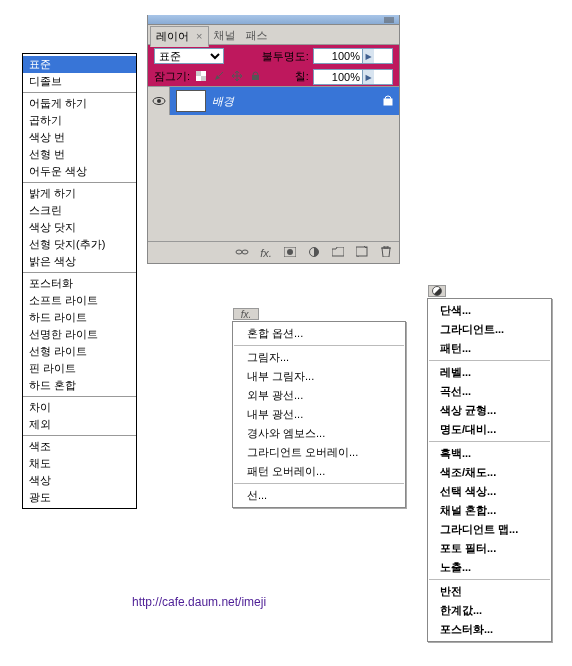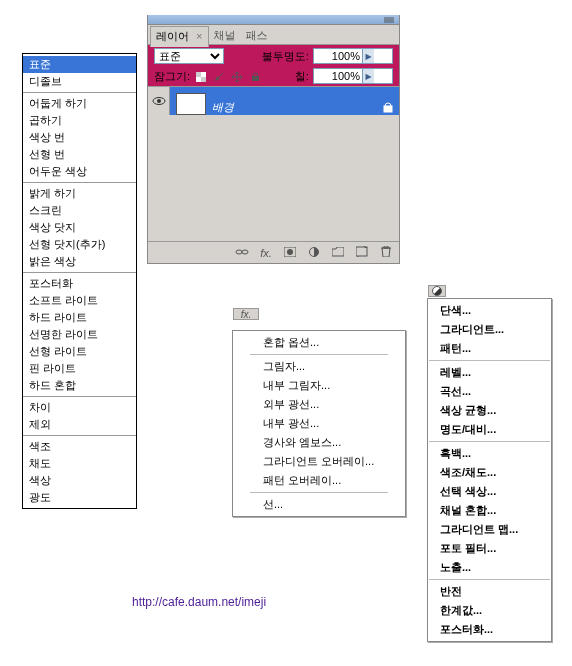--- a/index.html
+++ b/index.html
@@ -18,34 +18,34 @@
   .title-bar .flyout { position: absolute; right: 4px; top: 1px; width: 12px; height: 8px; display:flex; align-items:center; justify-content:center; }
   .tabs-row { display: flex; align-items: center; background: #D6D3CE; padding: 2px 2px 0 2px; height: 20px; border-bottom: 1px solid #999; position: relative; }
   .tab { padding: 2px 5px; color: #555; }
   .tab.active { background: #D6D3CE; border: 1px solid #999; border-bottom: 1px solid #D6D3CE; color: #000; position: relative; top: 1px; }
   .tab .x { margin-left: 4px; color: #777; }
   .options-row { display: flex; align-items: center; padding: 3px 6px; gap: 4px; height: 22px; }
   .options-row select { font-size: 11px; width: 70px; background:#fff; border:1px solid #7b9ebd; }
   .label { color: #000; }
   .opacity-box { display: inline-flex; align-items: center; border: 1px solid #7b9ebd; background:#fff; padding: 0 18px; height: 16px; }
   .opacity-box .arrow-btn { width: 12px; height: 14px; background:#d8e4f0; border-left:1px solid #7b9ebd; display:flex; align-items:center; justify-content:center; margin-left:2px; color:#406090; font-size:8px; }
-  .lock-row { display: flex; align-items: flex-end; padding: 2px 6px; gap: 4px; height: 20px; border-bottom: 1px solid #999; }
+  .lock-row { display: flex; align-items: flex-start; padding: 2px 6px; gap: 4px; height: 20px; border-bottom: 1px solid #999; }
   .icon-box { width: 14px; height: 14px; display:inline-flex; align-items:center; justify-content:center; color:#444; }
   .layers-body { background: #D6D3CE; height: 155px; position: relative; border-bottom: 1px solid #999; }
-  .layer-row { display: flex; align-items: flex-end; height: 28px; background:#3875d7; color:#fff; }
+  .layer-row { display: flex; align-items: center; height: 28px; background:#3875d7; color:#fff; }
   .eye-col { width: 22px; background:#D6D3CE; border-right:1px solid #999; height:100%; display:flex; align-items:center; justify-content:center; color:#333; }
   .thumb { width: 30px; height: 22px; background:#fff; border:1px solid #555; margin: 0 6px; }
   .layer-name { font-style: italic; flex: 1; }
   .lock-right { margin-right: 6px; }
   .panel-bottom { display:flex; align-items:center; justify-content:flex-end; gap:10px; padding: 3px 6px; height: 21px; background:#D6D3CE; }
   .panel-bottom .ico { width:14px; text-align:center; color:#555; }
   
   
   .fx-badge { position: absolute; left: 233px; top: 308px; width: 26px; height: 12px; background:#D6D3CE; border:1px solid #999; font-style: italic; font-size:10px; display:flex; align-items:center; justify-content:center; color:#555; }
-  .fx-menu { position: absolute; left: 232px; top: 330px; width: 174px; background:#fff; border:1px solid #888; padding: 2px 16px; box-shadow: 1px 1px 0 #aaa; }
+  .fx-menu { position: absolute; left: 232px; top: 321px; width: 174px; background:#fff; border:1px solid #888; padding: 2px 0; box-shadow: 1px 1px 0 #aaa; }
   .fx-menu .mitem { padding: 2px 14px; }
   .fx-menu .sep { height:1px; background:#bbb; margin: 2px 1px; }
   
   
   .adj-badge { position:absolute; left: 428px; top: 285px; width:18px; height:12px; border:1px solid #999; background:#D6D3CE; display:flex; align-items:center; justify-content:center; }
   .adj-badge::before { content:""; width:8px; height:8px; border-radius:50%; background: linear-gradient(135deg,#fff 48%,#333 52%); border:1px solid #555; }
   .adj-menu { position:absolute; left: 427px; top: 298px; width: 125px; background:#fff; border:1px solid #888; padding:2px 0; box-shadow: 1px 1px 0 #aaa; }
   .adj-menu .mitem { padding: 2px 12px; font-weight: bold; }
   .adj-menu .sep { height:1px; background:#bbb; margin:2px 1px; }
   

